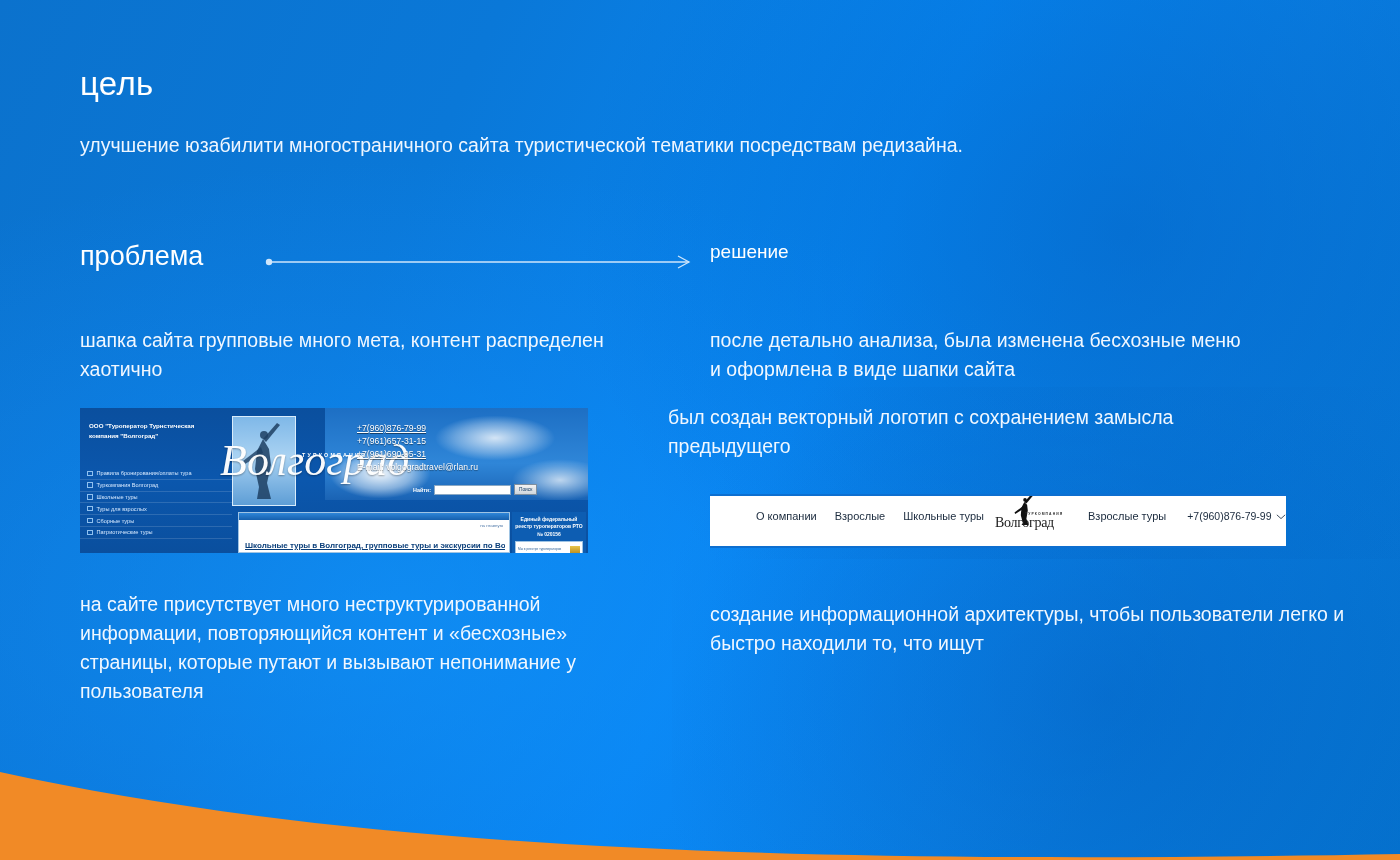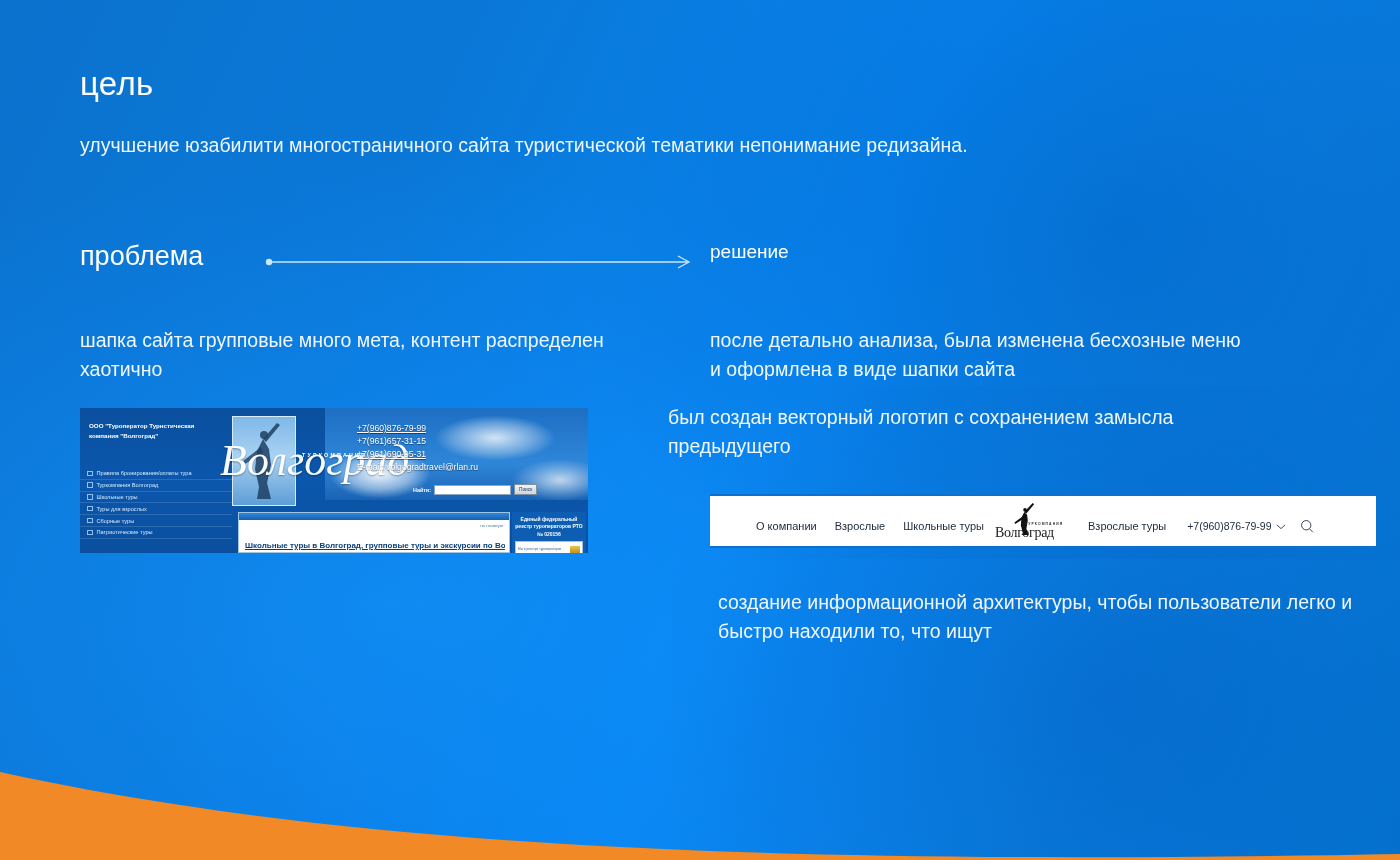--- a/index.html
+++ b/index.html
@@ -114,21 +114,21 @@
     position: absolute;
     color: #f0f7ff;
     font-size: 19.5px;
     font-weight: 400;
     line-height: 1.48;
   }
   .prob-1 { left: 80px; top: 326px; width: 560px; }
   .prob-2 { left: 80px; top: 590px; width: 540px; }
   .sol-1  { left: 710px; top: 326px; width: 540px; }
   .sol-2  { left: 668px; top: 403px; width: 560px; }
-  .sol-3  { left: 710px; top: 588px; width: 640px; margin-left: 8px; }
+  .sol-3  { left: 710px; top: 600px; width: 640px; }
 
   
   .oldsite {
     position: absolute;
     left: 80px;
     top: 408px;
     width: 508px;
     height: 145px;
     overflow: hidden;
     background: linear-gradient(180deg, #0a4f9e 0%, #0b57ad 50%, #0a4f9e 100%);
@@ -231,28 +231,28 @@
   .os-right-box .em {
     width: 10px; height: 8px;
     background: linear-gradient(180deg, #e8c54a, #b88a1d);
   }
 
   
   .newsite {
     position: absolute;
     left: 710px;
     top: 494px;
-    width: 666px;
+    width: 576px;
     height: 54px;
     background: #ffffff;
     border-top: 2.5px solid #0d6fd0;
     border-bottom: 2.5px solid #0d6fd0;
     box-sizing: border-box;
     display: flex;
-    align-items: flex-end;
+    align-items: flex-start;
     overflow: hidden;
   }
   .ns-nav {
     display: flex;
     align-items: center;
     gap: 0;
     padding-left: 37px;
     width: 100%;
     box-sizing: border-box;
   }
@@ -304,32 +304,33 @@
   <div class="bg-dark-tr"></div>
   <div class="bg-dark-br"></div>
 
   <svg class="orange-curve" viewBox="0 0 1400 110" preserveAspectRatio="none">
     <path d="M0,22 C340,96 760,116 1400,104 L1400,110 L0,110 Z" fill="#f18a26"></path>
   </svg>
 
   <div class="content">
 
     <div class="title-goal">цель</div>
-    <div class="subtitle-goal">улучшение юзабилити многостраничного сайта туристической тематики непонимание редизайна.</div>
+    <div class="subtitle-goal">улучшение юзабилити многостраничного сайта туристической тематики посредствам редизайна.</div>
 
     <div class="hdr-problem">проблема</div>
     <div class="hdr-solution">решение</div>
 
     <svg class="arrow-wrap" viewBox="0 0 430 28">
       <circle cx="4" cy="14" r="3.2" fill="#cfe6fb"></circle>
       <line x1="6" y1="14" x2="424" y2="14" stroke="#cfe6fb" stroke-width="1.3"></line>
       <polyline points="413,8 424,14 413,20" fill="none" stroke="#cfe6fb" stroke-width="1.3"></polyline>
     </svg>
 
     <div class="p-text prob-1">шапка сайта групповые много мета, контент распределен хаотично</div>
+    <div class="p-text prob-2">на сайте присутствует много неструктурированной информации, повторяющийся контент и «бесхозные» страницы, которые путают и вызывают непонимание у пользователя</div>
 
     <div class="p-text sol-1">после детально анализа, была изменена бесхозные меню и оформлена в виде шапки сайта</div>
     <div class="p-text sol-2">был создан векторный логотип с сохранением замысла предыдущего</div>
     <div class="p-text sol-3">создание информационной архитектуры, чтобы пользователи легко и быстро находили то, что ищут</div>
 
     <div class="oldsite">
       <div class="os-sky"></div>
 
       <div class="os-company">ООО "Туроператор Турнстическая компания "Волгоград"</div>
 

